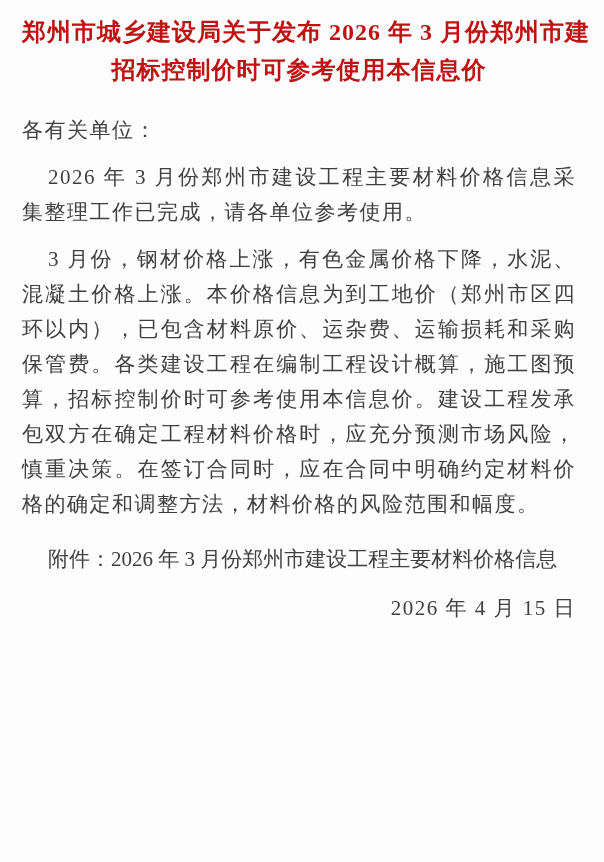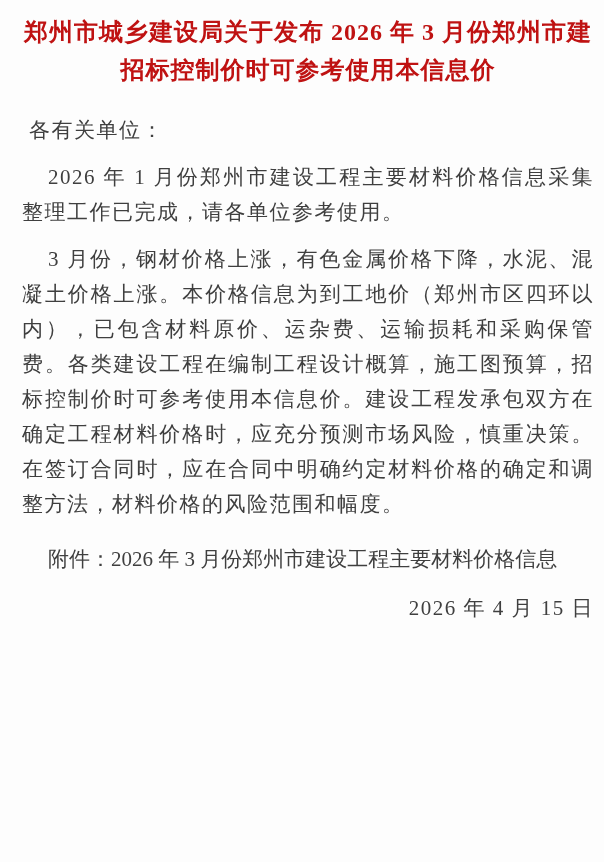--- a/index.html
+++ b/index.html
@@ -9,39 +9,39 @@
   body {
     width: 604px;
     height: 862px;
     background: #fdfdfd;
     overflow: hidden;
   }
   .page {
     box-sizing: border-box;
     width: 604px;
     height: 862px;
-    padding: 13px 10px 0 22px;
+    padding: 13px 28px 0 22px;
     font-family: "Liberation Serif", "DejaVu Serif", serif;
     color: #3f3f3f;
   }
   .title {
     margin: 0 0 24px 0;
     text-align: center;
     color: #bf1212;
     font-size: 24px;
     font-weight: bold;
     line-height: 38px;
     letter-spacing: 1px;
   }
   .title-line {
     display: block;
     white-space: nowrap;
   }
   .salutation {
-    margin: 7px;
+    margin: 0;
     font-size: 21px;
     line-height: 35px;
     letter-spacing: 1.5px;
   }
   .para {
     margin: 12px 0 0 0;
     font-size: 21px;
     line-height: 35px;
     letter-spacing: 1.5px;
     text-indent: 26px;
@@ -66,21 +66,21 @@
 <body>
 
 <div class="page">
   <h1 class="title">
     <span class="title-line">郑州市城乡建设局关于发布 2026 年 3 月份郑州市建</span>
     <span class="title-line">招标控制价时可参考使用本信息价</span>
   </h1>
 
   <p class="salutation">各有关单位：</p>
 
-  <p class="para">2026 年 1 月份郑州市建设工程主要材料价格信息采集整理工作已完成，请各单位参考使用。</p>
+  <p class="para">2026 年 3 月份郑州市建设工程主要材料价格信息采集整理工作已完成，请各单位参考使用。</p>
 
   <p class="para">3 月份，钢材价格上涨，有色金属价格下降，水泥、混凝土价格上涨。本价格信息为到工地价（郑州市区四环以内），已包含材料原价、运杂费、运输损耗和采购保管费。各类建设工程在编制工程设计概算，施工图预算，招标控制价时可参考使用本信息价。建设工程发承包双方在确定工程材料价格时，应充分预测市场风险，慎重决策。在签订合同时，应在合同中明确约定材料价格的确定和调整方法，材料价格的风险范围和幅度。</p>
 
 
   <p class="para attachment">附件：2026 年 3 月份郑州市建设工程主要材料价格信息</p>
 
   <p class="date">2026 年 4 月 15 日</p>
 </div>
 
 </body></html>

